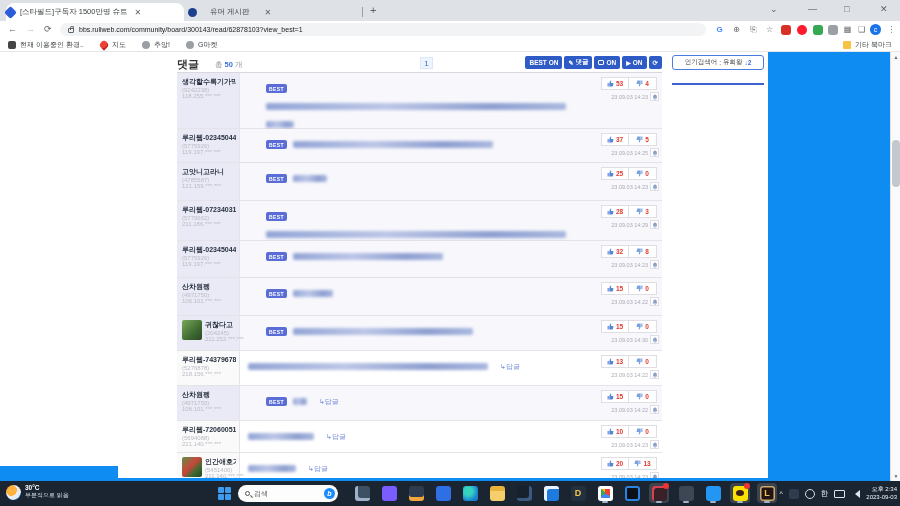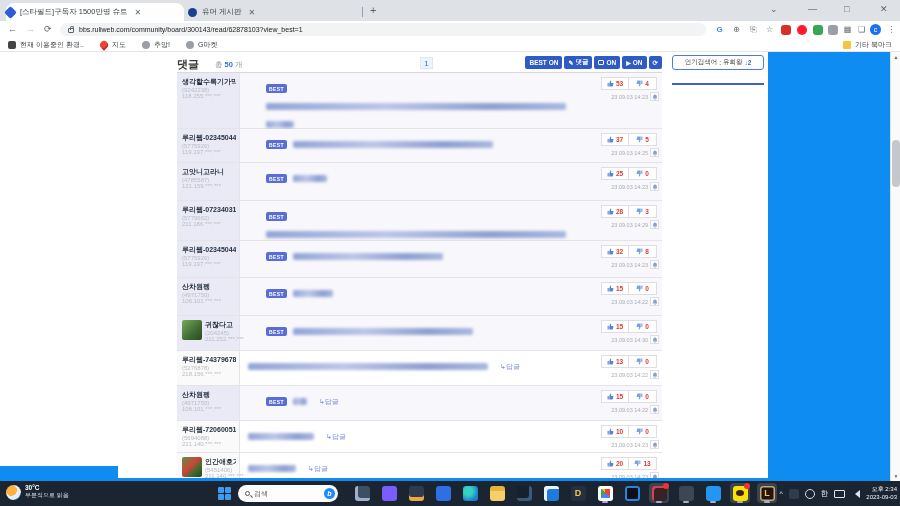--- a/index.html
+++ b/index.html
@@ -149,21 +149,21 @@
 
 <div id="screen">
 
   <div id="tabstrip">
     <div id="tabs-holder">
         <div class="tab active" style="left: 6px; width: 178px;">
     <span class="fav gem"></span>
     <span class="ttl">[스타필드]구독자 1500만명 슈트</span>
     <span class="tclose">✕</span>
   </div>
-        <div class="tab" style="left: 188px; width: 178px;">
+        <div class="tab" style="left: 188px; width: 178px; gap: 8px;">
     <span class="fav ruli"></span>
     <span class="ttl">유머 게시판</span>
     <span class="tclose">✕</span>
   </div>
       </div>
     <div class="tabsep"></div>
     <div id="newtab">+</div>
     <div class="wbtn" style="left:770px;">⌄</div>
     <div class="wbtn" style="left:808px;">—</div>
     <div class="wbtn" style="left:844px;">□</div>

